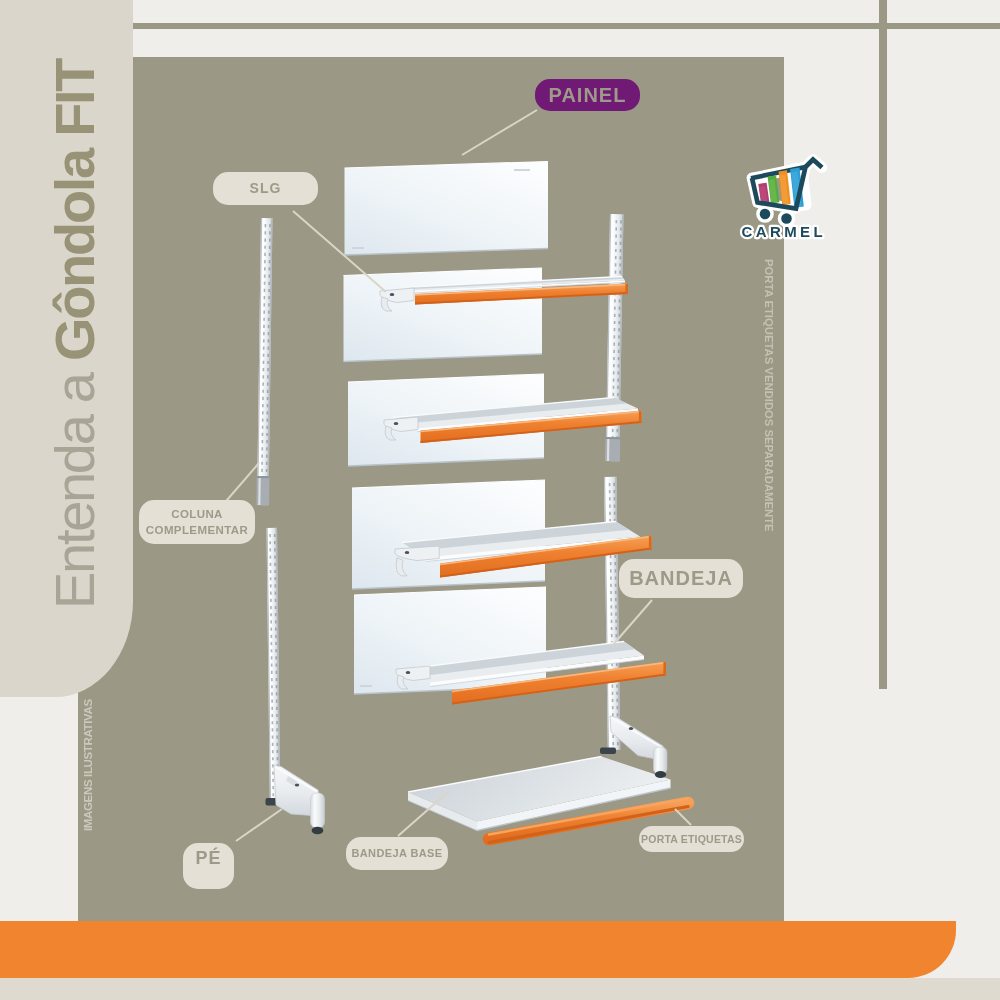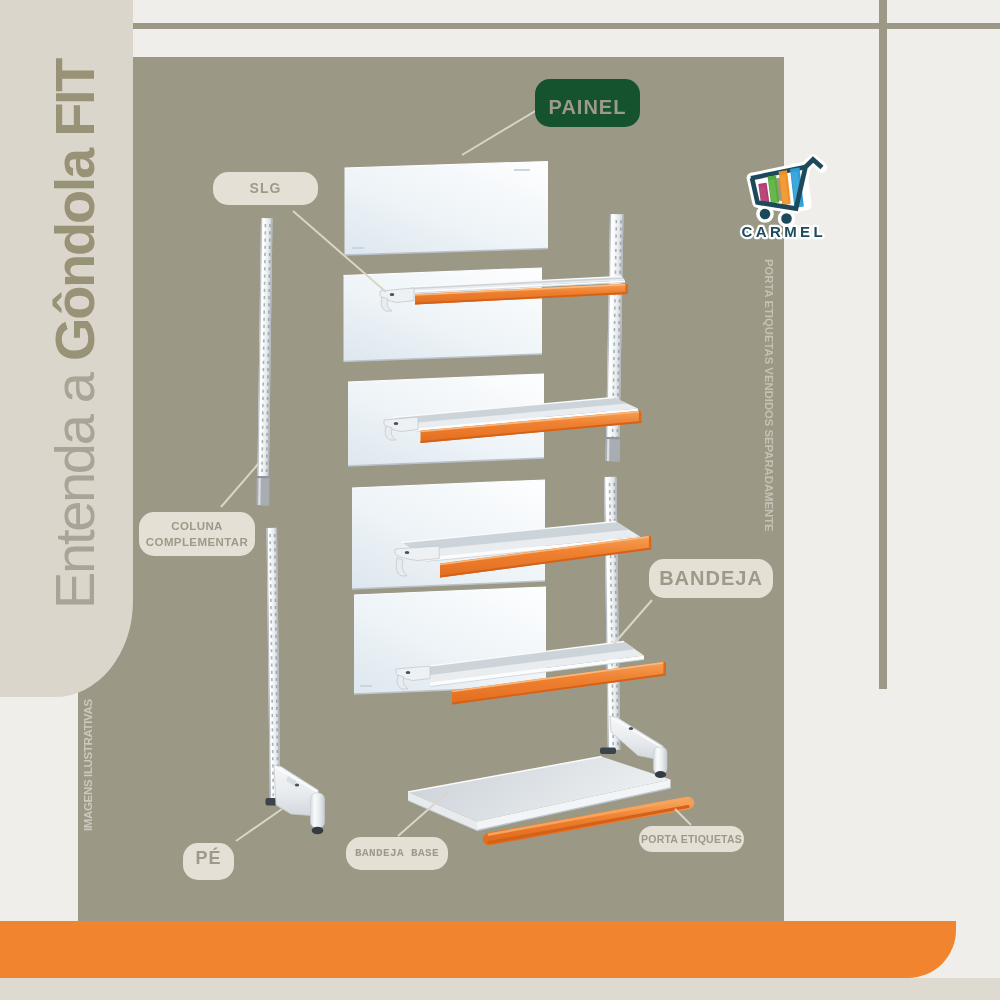--- a/index.html
+++ b/index.html
@@ -477,26 +477,26 @@
 <line x1="489" y1="834.5" x2="688" y2="798.5" stroke="#f7a55e" stroke-width="2.4" stroke-linecap="round"></line>
 </g>
 <line x1="537" y1="110" x2="462" y2="155" stroke="#dad5c8" stroke-width="2"></line>
 <line x1="293" y1="211" x2="386" y2="292" stroke="#dad5c8" stroke-width="2"></line>
 <line x1="221" y1="507" x2="259" y2="463" stroke="#dad5c8" stroke-width="2"></line>
 <line x1="652" y1="600" x2="612" y2="646" stroke="#dad5c8" stroke-width="2"></line>
 <line x1="236" y1="841" x2="282" y2="809" stroke="#dad5c8" stroke-width="2"></line>
 <line x1="398" y1="836" x2="448" y2="792" stroke="#dad5c8" stroke-width="2"></line>
 <line x1="691" y1="825" x2="675" y2="809" stroke="#dad5c8" stroke-width="2"></line>
   </svg>
-<div style="position:absolute;left:535px;top:79px;width:105px;height:48px;background:#14532d;border-radius:15px;text-align:center;line-height:32px;font-weight:bold;font-size:20px;letter-spacing:1px;color:#9d9a89;padding-top:12px;box-sizing:border-box;">PAINEL</div>
+<div style="position:absolute;left:535px;top:79px;width:105px;height:32px;background:#701a75;border-radius:15px;text-align:center;line-height:32px;font-weight:bold;font-size:20px;letter-spacing:1px;color:#9d9a89;padding-top:0px;box-sizing:border-box;">PAINEL</div>
 <div style="position:absolute;left:213px;top:172px;width:105px;height:33px;background:#e4e0d5;border-radius:15px;text-align:center;line-height:33px;font-weight:bold;font-size:14px;letter-spacing:1px;color:#9d9a89;padding-top:0px;box-sizing:border-box;">SLG</div>
-<div style="position:absolute;left:139px;top:512px;width:116px;height:44px;background:#e4e0d5;border-radius:15px;text-align:center;line-height:15.5px;font-weight:bold;font-size:11.5px;letter-spacing:0.4px;color:#9d9a89;padding-top:7px;box-sizing:border-box;">COLUNA<br>COMPLEMENTAR</div>
-<div style="position:absolute;left:649px;top:559px;width:124px;height:39px;background:#e4e0d5;border-radius:15px;text-align:center;line-height:39px;font-weight:bold;font-size:20px;letter-spacing:1px;color:#9d9a89;padding-top:0px;box-sizing:border-box;">BANDEJA</div>
-<div style="position:absolute;left:183px;top:843px;width:51px;height:37px;background:#e4e0d5;border-radius:15px;text-align:center;line-height:31px;font-weight:bold;font-size:18px;letter-spacing:1px;color:#9d9a89;padding-top:0px;box-sizing:border-box;">PÉ</div>
-<div style="position:absolute;left:346px;top:837px;width:102px;height:33px;background:#e4e0d5;border-radius:15px;text-align:center;line-height:33px;font-weight:bold;font-size:11px;letter-spacing:0.4px;color:#9d9a89;padding-top:0px;box-sizing:border-box;font-family:Liberation Mono, monospace;">BANDEJA BASE</div>
+<div style="position:absolute;left:139px;top:500px;width:116px;height:44px;background:#e4e0d5;border-radius:15px;text-align:center;line-height:15.5px;font-weight:bold;font-size:11.5px;letter-spacing:0.4px;color:#9d9a89;padding-top:7px;box-sizing:border-box;">COLUNA<br>COMPLEMENTAR</div>
+<div style="position:absolute;left:619px;top:559px;width:124px;height:39px;background:#e4e0d5;border-radius:15px;text-align:center;line-height:39px;font-weight:bold;font-size:20px;letter-spacing:1px;color:#9d9a89;padding-top:0px;box-sizing:border-box;">BANDEJA</div>
+<div style="position:absolute;left:183px;top:843px;width:51px;height:46px;background:#e4e0d5;border-radius:15px;text-align:center;line-height:31px;font-weight:bold;font-size:18px;letter-spacing:1px;color:#9d9a89;padding-top:0px;box-sizing:border-box;">PÉ</div>
+<div style="position:absolute;left:346px;top:837px;width:102px;height:33px;background:#e4e0d5;border-radius:15px;text-align:center;line-height:33px;font-weight:bold;font-size:11px;letter-spacing:0.4px;color:#9d9a89;padding-top:0px;box-sizing:border-box;">BANDEJA BASE</div>
 <div style="position:absolute;left:639px;top:826px;width:105px;height:26px;background:#e4e0d5;border-radius:15px;text-align:center;line-height:26px;font-weight:bold;font-size:10.5px;letter-spacing:0.2px;color:#9d9a89;padding-top:0px;box-sizing:border-box;">PORTA ETIQUETAS</div>
 <svg width="130" height="110" viewBox="0 0 130 110" xmlns="http://www.w3.org/2000/svg" style="position:absolute;left:718px;top:142px;overflow:visible">
 <g>
  <g stroke="#ffffff" stroke-width="10.5" fill="none" stroke-linejoin="round" stroke-linecap="round">
   <path d="M34,36 L39.5,60.5 L78,66.5 L87.5,25 L95,17.5 L104,25.5"></path>
   <path d="M34,36 L87.5,25"></path>
   <polygon points="40.3,41.9 48.6,40.7 51.4,60.5 43.1,61.7" fill="#fff"></polygon>
   <polygon points="74.6,26.9 83.9,25.6 88.3,63 79,64.3" fill="#fff"></polygon>
   <circle cx="47" cy="72" r="5.3" stroke-width="7"></circle>
           <circle cx="68.5" cy="76.5" r="5.3" stroke-width="7"></circle>

